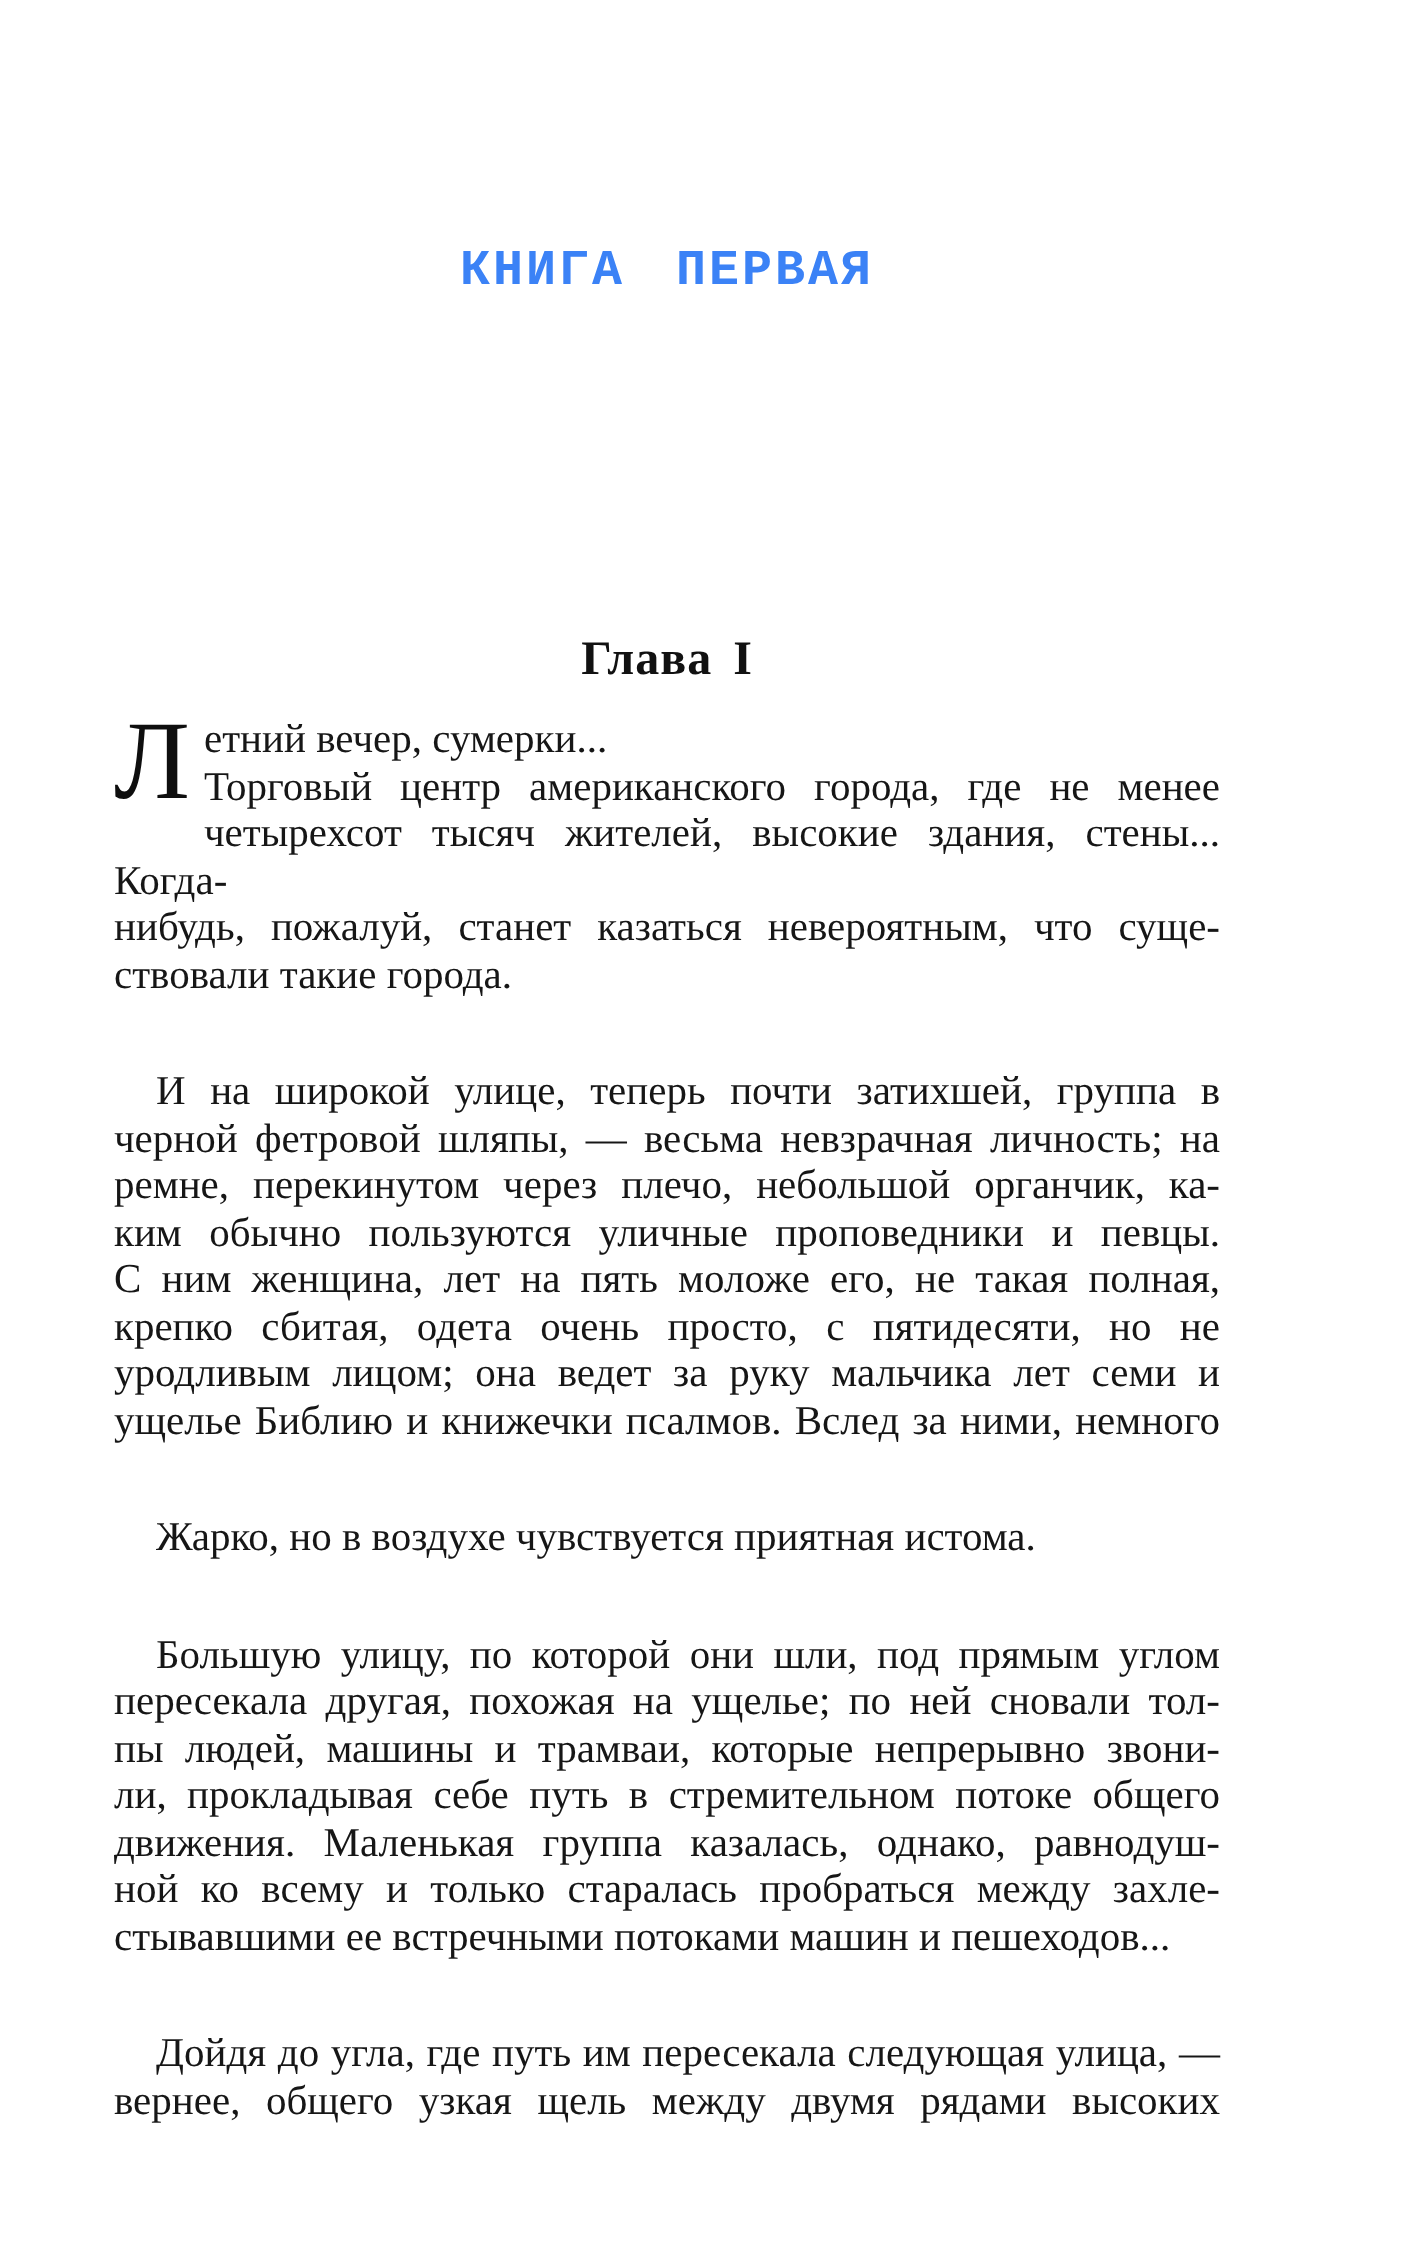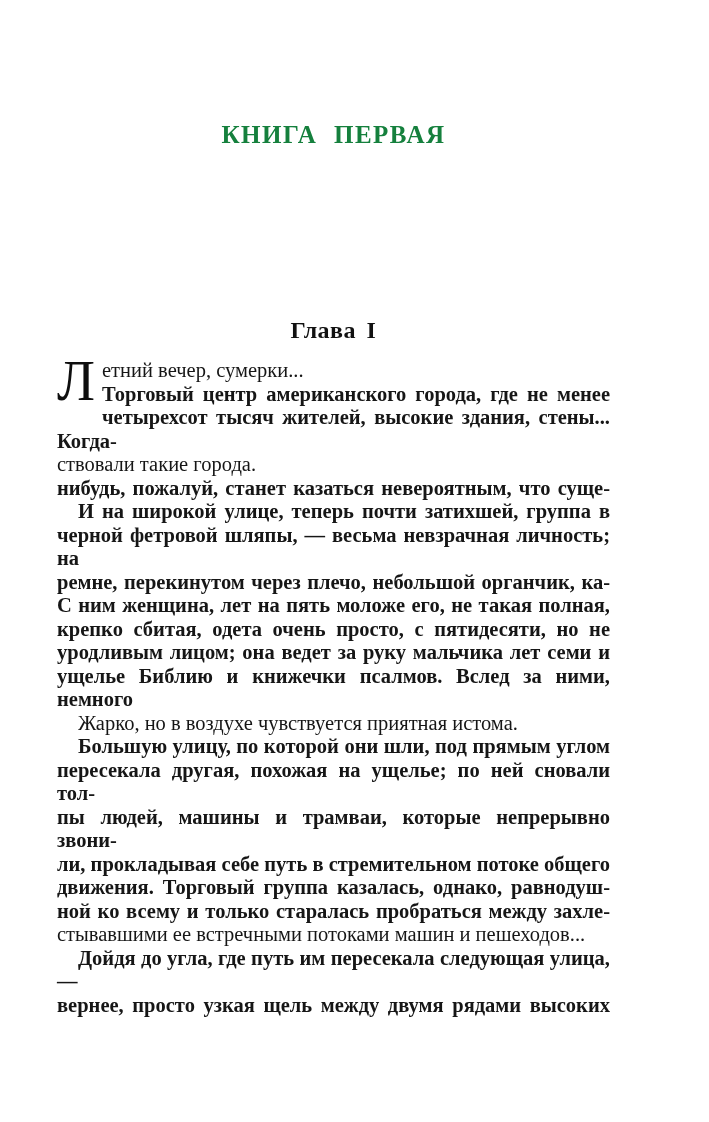--- a/index.html
+++ b/index.html
@@ -19,21 +19,22 @@
   .book-title {
     position: absolute;
     top: 121px;
     left: 57px;
     width: 553px;
     text-align: center;
     font-size: 25px;
     font-weight: bold;
     letter-spacing: 1.5px;
     word-spacing: 9px;
-    color: #15803d;
+    color: #3b82f6;
+    font-family: Liberation Mono, monospace;
   }
   .chapter-title {
     position: absolute;
     top: 317px;
     left: 57px;
     width: 553px;
     text-align: center;
     font-size: 24px;
     font-weight: bold;
     letter-spacing: 0.5px;
@@ -57,53 +58,54 @@
     padding: 2px 7px 0 0;
     color: #0e0e0e;
   }
   .line {
     min-height: 23.5px;
     white-space: normal;
   }
   .line.j {
     text-align: justify;
     text-align-last: justify;
-    font-weight: bold;
   }
   .line.ind {
     text-indent: 21px;
+    margin-top: 35px;
   }
 </style>
 </head>
 <body>
 
 <div class="page">
   <div class="book-title">КНИГА ПЕРВАЯ</div>
 
   <div class="chapter-title">Глава I</div>
 
   <div class="body-text">
     <span class="dropcap">Л</span>
 
   <div class="line">етний вечер, сумерки...</div>
       <div class="line j">Торговый центр американского города, где не менее</div>
       <div class="line j">четырехсот тысяч жителей, высокие здания, стены... Когда-</div>
+      <div class="line j">нибудь, пожалуй, станет казаться невероятным, что суще-</div>
       <div class="line">ствовали такие города.</div>
-      <div class="line j">нибудь, пожалуй, станет казаться невероятным, что суще-</div>
       <div class="line j ind">И на широкой улице, теперь почти затихшей, группа в</div>
       <div class="line j">черной фетровой шляпы, — весьма невзрачная личность; на</div>
       <div class="line j">ремне, перекинутом через плечо, небольшой органчик, ка-</div>
+      <div class="line j">ким обычно пользуются уличные проповедники и певцы.</div>
       <div class="line j">С ним женщина, лет на пять моложе его, не такая полная,</div>
       <div class="line j">крепко сбитая, одета очень просто, с пятидесяти, но не</div>
       <div class="line j">уродливым лицом; она ведет за руку мальчика лет семи и</div>
       <div class="line j">ущелье Библию и книжечки псалмов. Вслед за ними, немного</div>
       <div class="line ind">Жарко, но в воздухе чувствуется приятная истома.</div>
       <div class="line j ind">Большую улицу, по которой они шли, под прямым углом</div>
       <div class="line j">пересекала другая, похожая на ущелье; по ней сновали тол-</div>
       <div class="line j">пы людей, машины и трамваи, которые непрерывно звони-</div>
       <div class="line j">ли, прокладывая себе путь в стремительном потоке общего</div>
-      <div class="line j">движения. Торговый группа казалась, однако, равнодуш-</div>
+      <div class="line j">движения. Маленькая группа казалась, однако, равнодуш-</div>
       <div class="line j">ной ко всему и только старалась пробраться между захле-</div>
       <div class="line">стывавшими ее встречными потоками машин и пешеходов...</div>
       <div class="line j ind">Дойдя до угла, где путь им пересекала следующая улица, —</div>
-      <div class="line j">вернее, просто узкая щель между двумя рядами высоких</div>
+      <div class="line j">вернее, общего узкая щель между двумя рядами высоких</div>
     </div>
 </div>
 
 </body></html>

